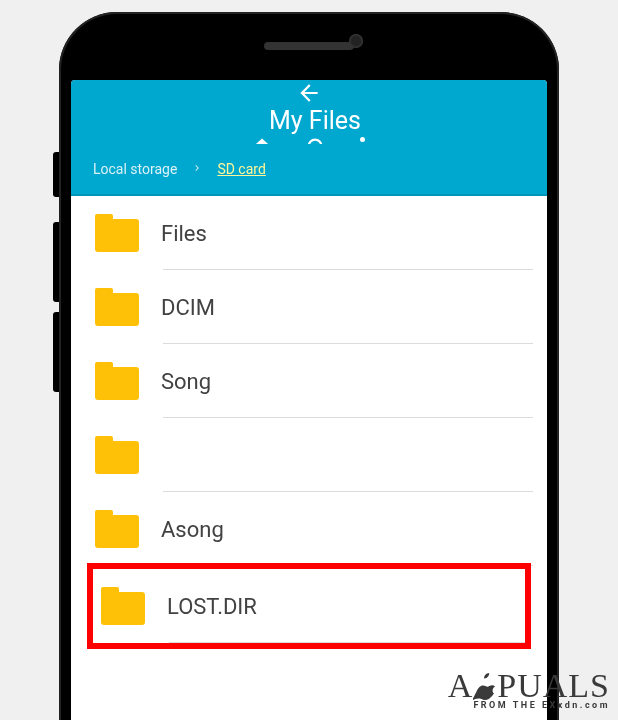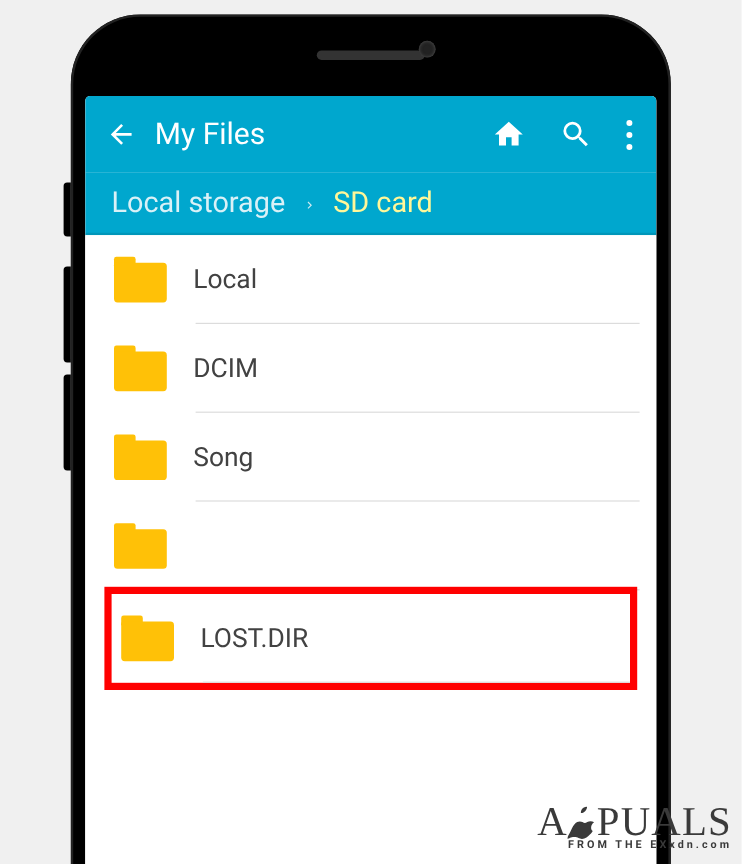--- a/index.html
+++ b/index.html
@@ -64,37 +64,38 @@
       display: flex;
       flex-direction: column;
     }
     .app-bar {
       background: #00a7ce;
       color: #fff;
       height: 64px;
       display: flex;
       align-items: center;
       padding: 0 14px;
+      flex-direction: column;
     }
     .app-bar-back { width: 32px; display:flex; align-items:center; justify-content:center; }
     .app-bar-title { font-size: 25px; font-weight: 400; margin-left: 12px; flex: 1; }
     .app-bar-actions { display: flex; gap: 28px; align-items: center; padding-right: 6px; }
     .app-bar svg { display: block; }
     .breadcrumb {
       background: #00a7ce;
       color: #d9f1f7;
       height: 52px;
       display: flex;
       align-items: center;
       padding: 0 22px;
-      font-size: 24px;
+      font-size: 14px;
       gap: 14px;
       border-bottom: 2px solid rgba(0,0,0,0.1);
     }
-    .breadcrumb-current { color: #fff799; }
+    .breadcrumb-current { color: #fff799; text-decoration: underline; }
     .breadcrumb-chevron { color: #cceaf2; }
     .list { flex: 1; overflow-y: hidden; background: #fff; }
     .list-row {
       display: flex;
       align-items: center;
       height: 74px;
       padding: 0 24px;
       gap: 22px;
       position: relative;
     }
@@ -204,41 +205,46 @@
             <path d="M8.59 16.59L13.17 12 8.59 7.41 10 6l6 6-6 6z"></path>
           </svg>
       </span>
       <span class="breadcrumb-current">SD card</span>
     </div>
 
     <div class="list">
 
       <div class="list-row">
         <div class="folder-icon"></div>
-        <div class="folder-label">Local</div>
+        <div class="folder-label">Files</div>
         <div class="list-row-divider"></div>
       </div>
 
       <div class="list-row">
         <div class="folder-icon"></div>
         <div class="folder-label">DCIM</div>
         <div class="list-row-divider"></div>
       </div>
 
       <div class="list-row">
         <div class="folder-icon"></div>
         <div class="folder-label">Song</div>
         <div class="list-row-divider"></div>
       </div>
 
       <div class="list-row">
         <div class="folder-icon"></div>
         <div class="list-row-divider"></div>
       </div>
 
+      <div class="list-row">
+        <div class="folder-icon"></div>
+        <div class="folder-label">Asong</div>
+        <div class="list-row-divider"></div>
+      </div>
 
       <div class="highlight-box">
         <div class="list-row">
           <div class="folder-icon"></div>
           <div class="folder-label">LOST.DIR</div>
           <div class="list-row-divider"></div>
         </div>
       </div>
 
 

